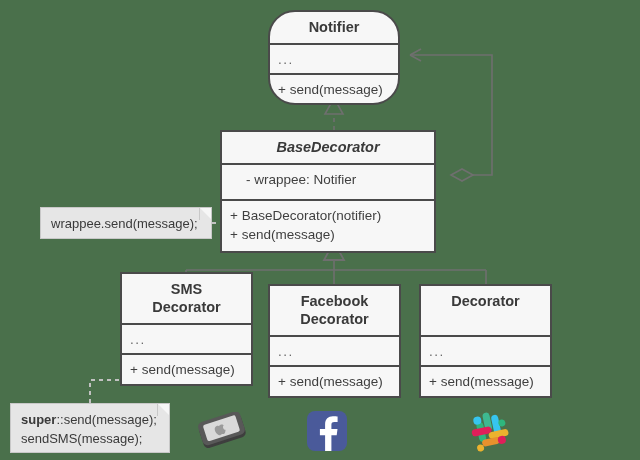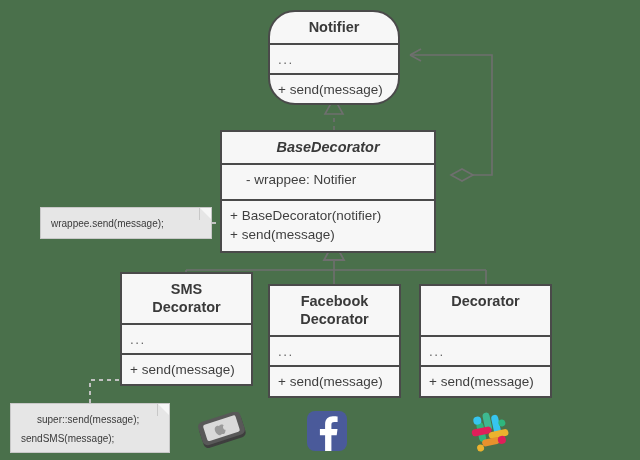--- a/index.html
+++ b/index.html
@@ -80,21 +80,21 @@
   .decorator .r1 { height: 30px; }
   .decorator .r2 { height: 31px; }
 
   
   .uml-note {
     position: absolute;
     background: #e6e6e6;
     border: 1px solid #c8c8c8;
     box-sizing: border-box;
     color: #3a3a3a;
-    font-size: 10px;
+    font-size: 13px;
     line-height: 19px;
     padding: 6px 9px 6px 10px;
     z-index: 4;
   }
   .uml-note .fold {
     position: absolute;
     top: 0;
     right: 0;
     width: 0;
     height: 0;
@@ -104,21 +104,21 @@
   .uml-note .fold-edge {
     position: absolute;
     top: 0;
     right: 0;
     width: 12px;
     height: 12px;
     border-left: 1px solid #c8c8c8;
     box-sizing: border-box;
   }
   .uml-note .nline { display: block; white-space: nowrap; }
-  .uml-note b { font-weight: normal; margin-left: 16px; }
+  .uml-note b { font-weight: bold; }
 
   #note-wrappee { left: 40px; top: 207px; width: 172px; height: 32px; }
   #note-sms     { left: 10px;  top: 403px; width: 160px; height: 50px; }
 
   
   .glyph { position: absolute; z-index: 4; }
 
   
   #icon-phone { left: 194px; top: 412px; width: 58px; height: 42px; }
 

